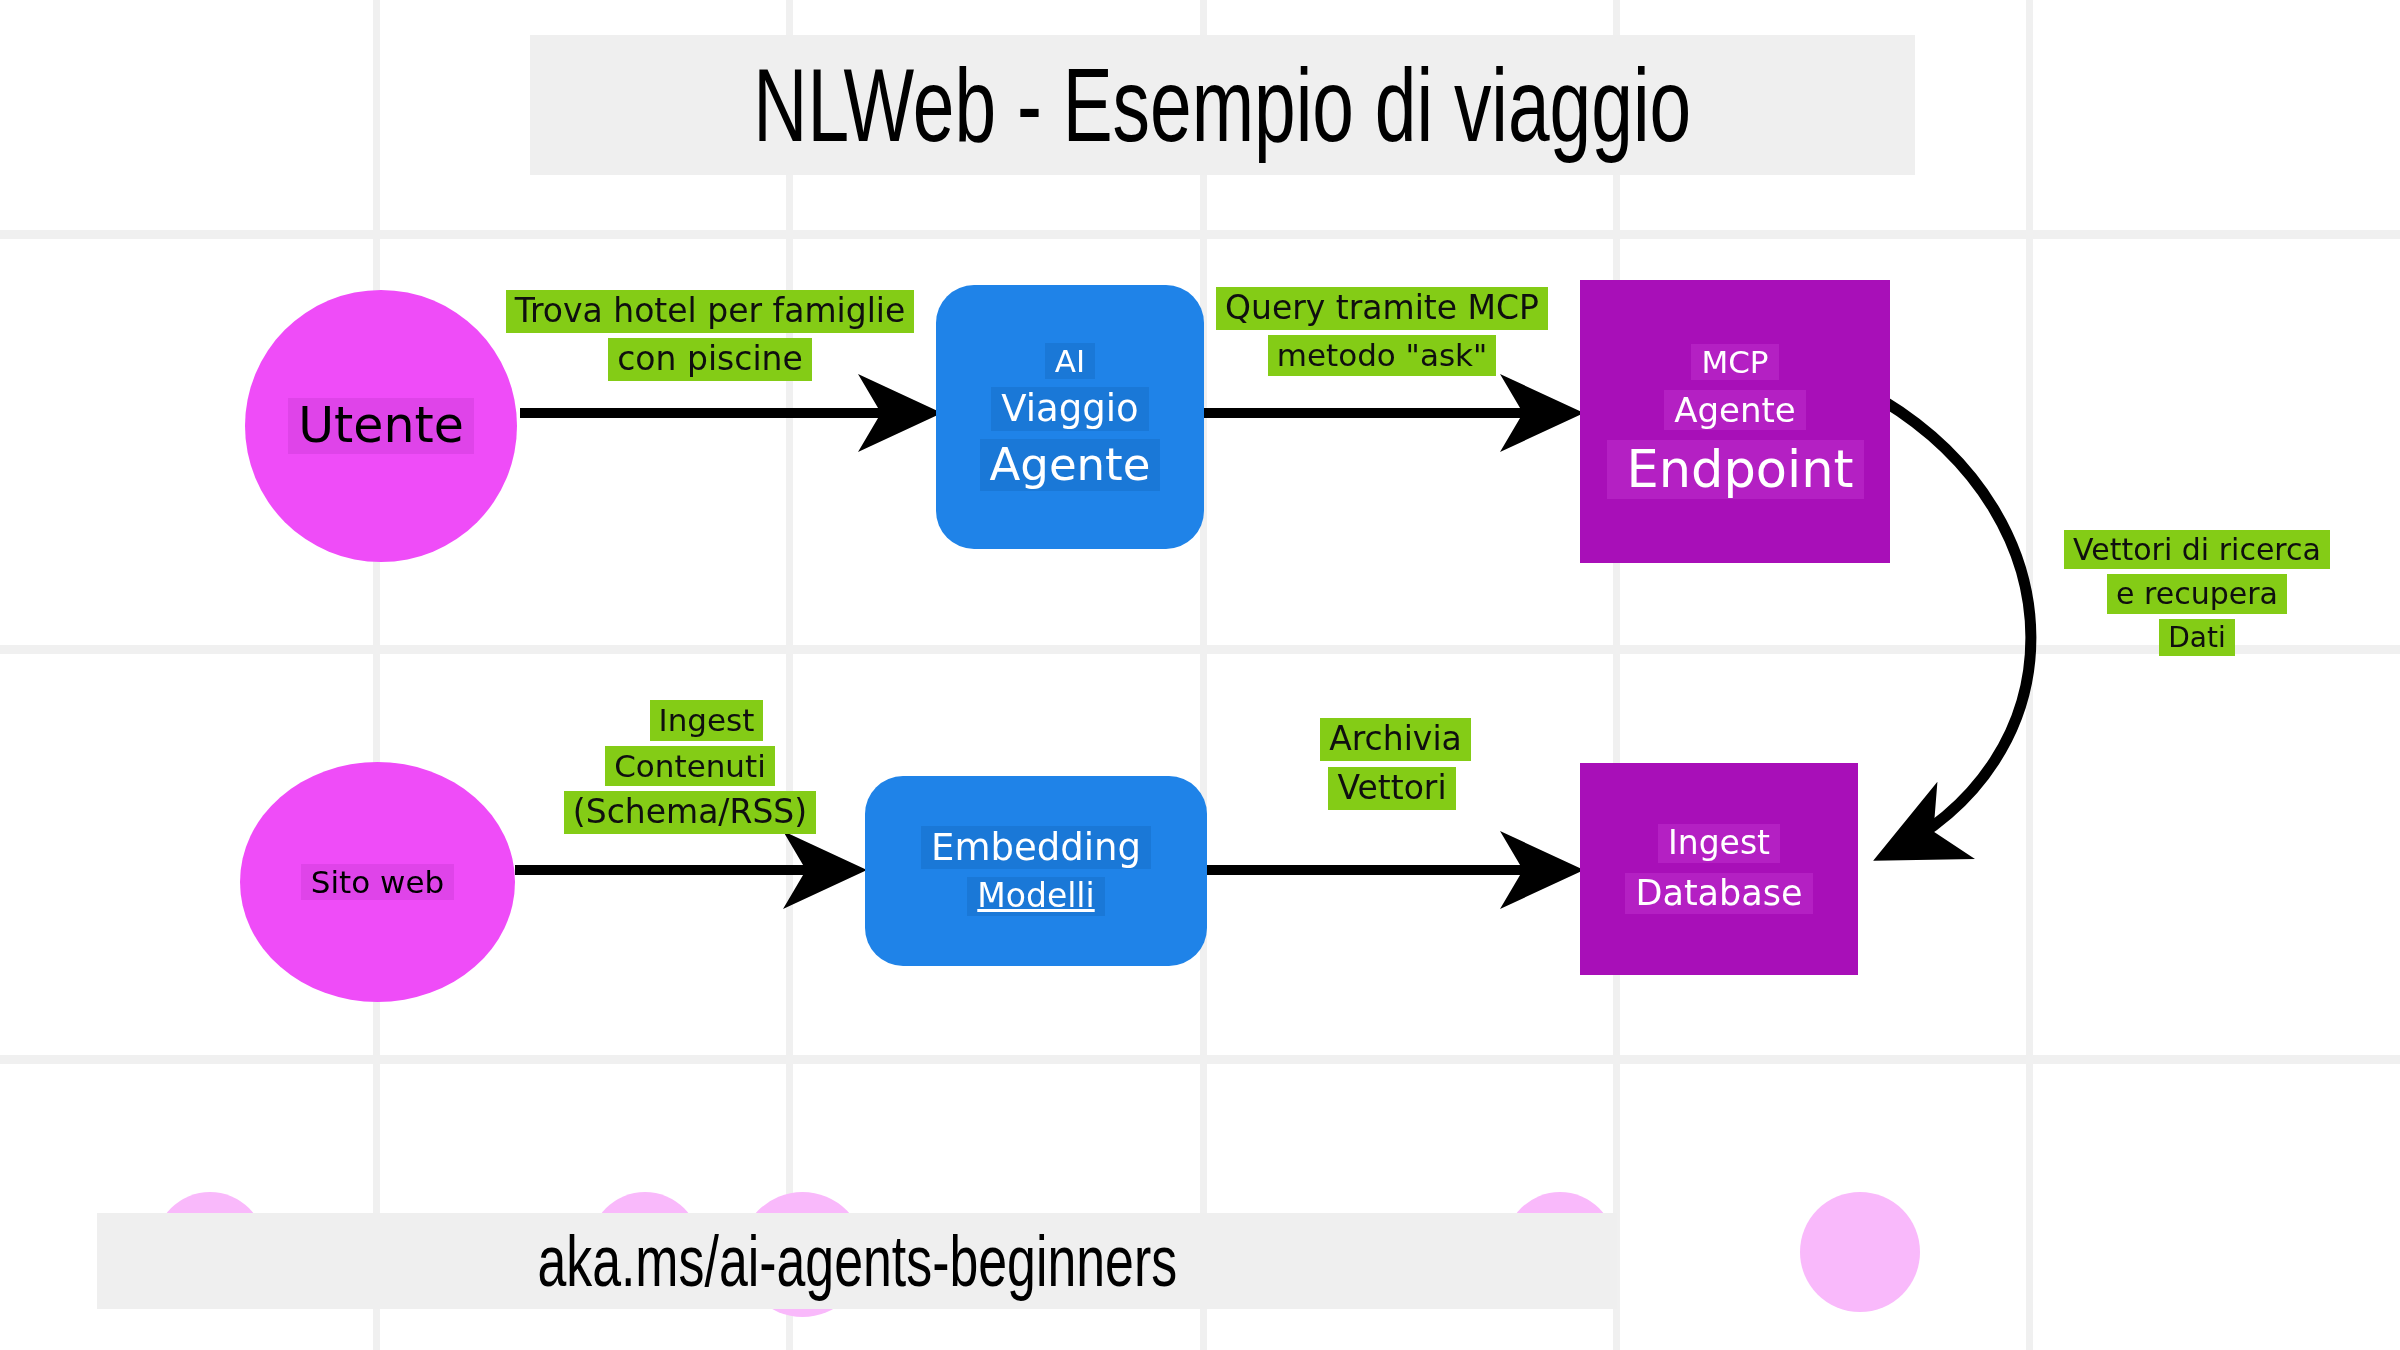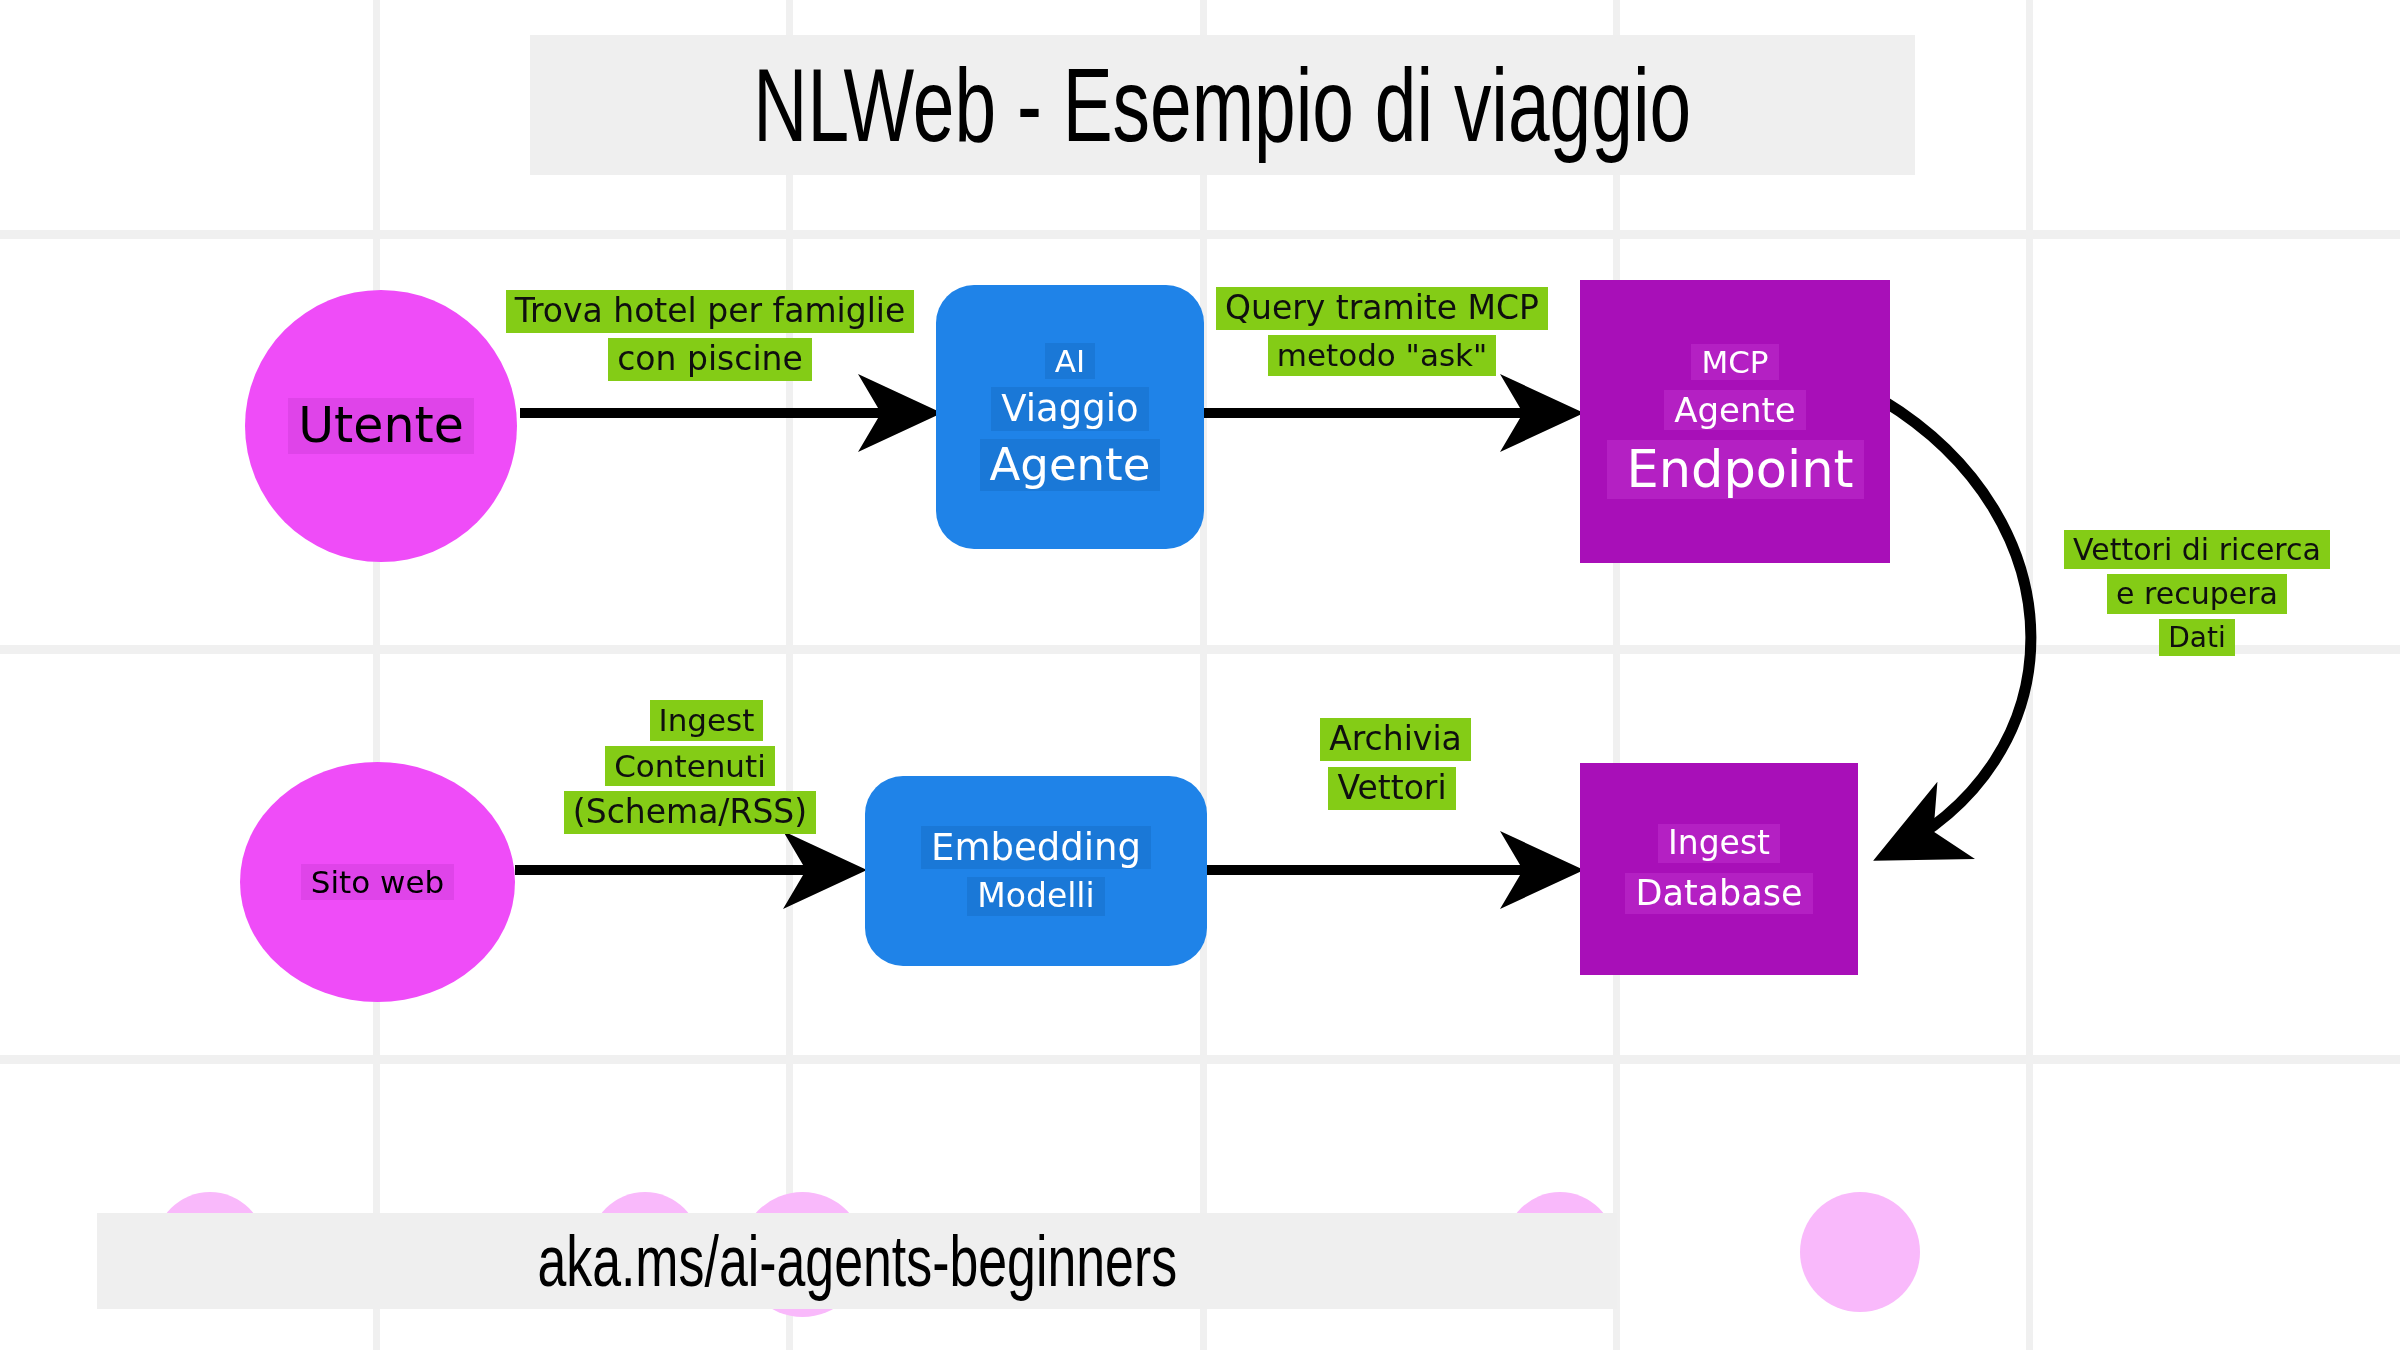--- a/index.html
+++ b/index.html
@@ -209,21 +209,21 @@
     <span class="node-line" style="font-size:34px;">Agente</span>
     <span class="node-line" style="font-size:51px;padding-left:20px;">Endpoint</span>
   </div>
 
   <div class="node ellipse fill-magenta" style="left:240px; top:762px; width:275px; height:240px;">
     <span class="node-line" style="font-size:31px;">Sito web</span>
   </div>
 
   <div class="node rounded fill-blue" style="left:865px; top:776px; width:342px; height:190px; gap:8px;">
     <span class="node-line" style="font-size:37px;">Embedding</span>
-    <span class="node-line" style="font-size:33px;">Modelli</span>
+    <span class="node-line" style="font-size:33px;text-decoration:underline;">Modelli</span>
   </div>
 
   <div class="node square fill-purple" style="left:1580px; top:763px; width:278px; height:212px; gap:10px;">
     <span class="node-line" style="font-size:33px;">Ingest</span>
     <span class="node-line" style="font-size:35px;">Database</span>
   </div>
 
   <div class="edge-label" style="left:510px; top:290px; width:400px; gap:5px;">
     <span style="font-size:33px;">Trova hotel per famiglie</span>
     <span style="font-size:33px;">con piscine</span>

